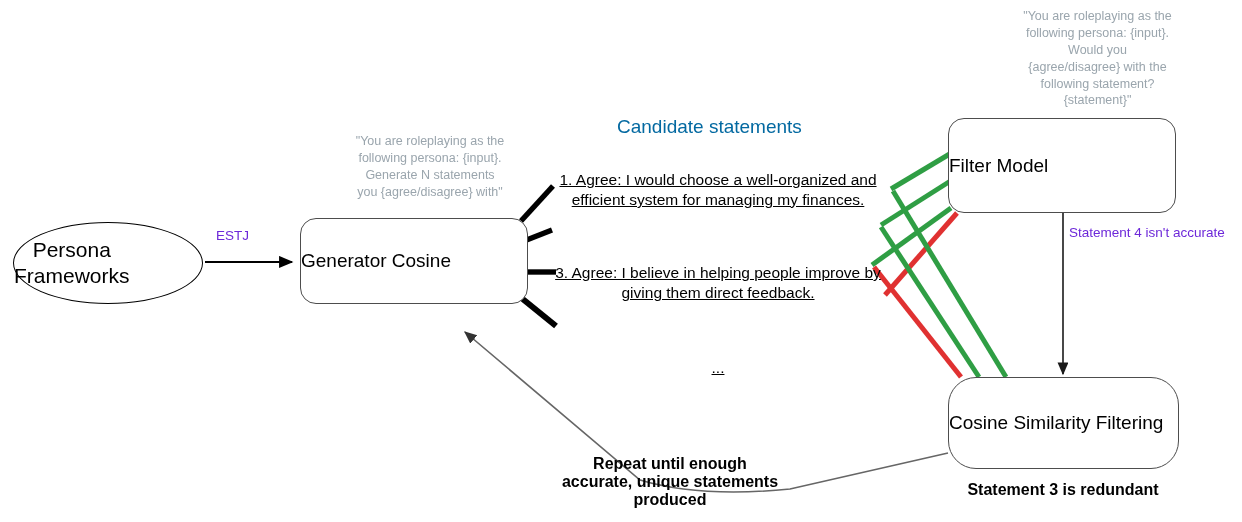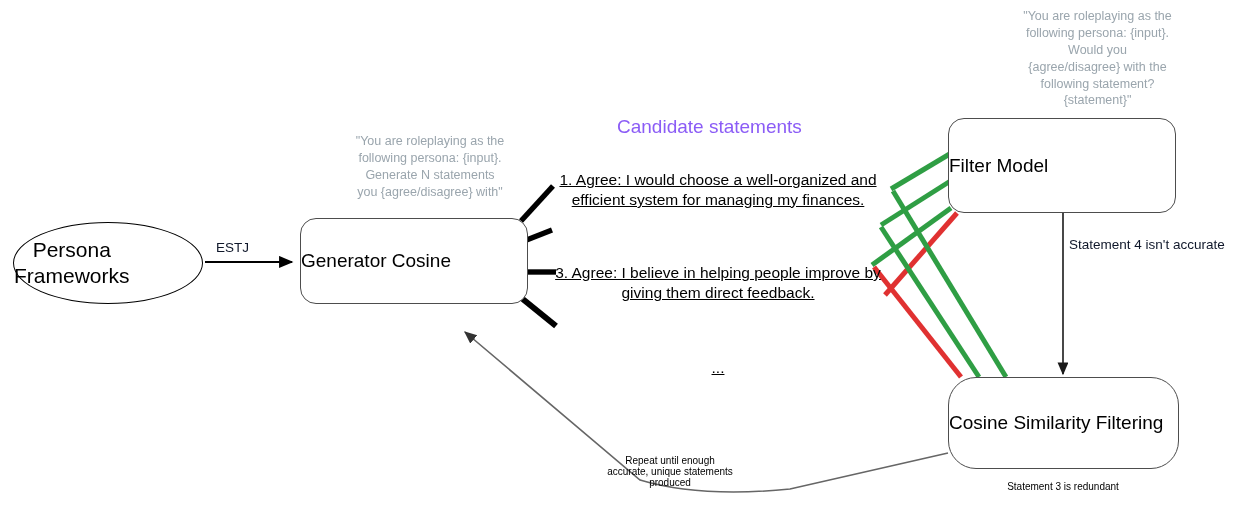--- a/index.html
+++ b/index.html
@@ -52,45 +52,45 @@
     position: absolute;
     color: #9aa5ad;
     text-align: center;
     font-size: 12.5px;
     line-height: 1.35;
     white-space: pre-line;
   }
   .edge-label {
     position: absolute;
     font-size: 13.5px;
-    color: #0f172a;
+    color: #6d28d9;
     white-space: nowrap;
-    margin-top: 12px;
   }
   .section-title {
     position: absolute;
     font-size: 19px;
-    color: #8b5cf6;
+    color: #0369a1;
     white-space: nowrap;
   }
   .stmt {
     position: absolute;
     font-size: 15.5px;
     line-height: 1.28;
     color: #000000;
     text-align: center;
     white-space: pre-line;
     text-decoration: underline;
   }
   .caption {
     position: absolute;
-    font-size: 10px;
+    font-size: 16px;
     color: #000000;
     text-align: center;
     white-space: pre-line;
+    font-weight: bold;
   }
 </style>
 </head>
 <body>
 
 <div id="canvas">
 
   <svg id="wires" viewBox="0 0 1242 522" xmlns="http://www.w3.org/2000/svg">
     <defs>
       <marker id="arrow-black" markerWidth="9" markerHeight="9" refX="7.2" refY="3.4" orient="auto" markerUnits="strokeWidth">

